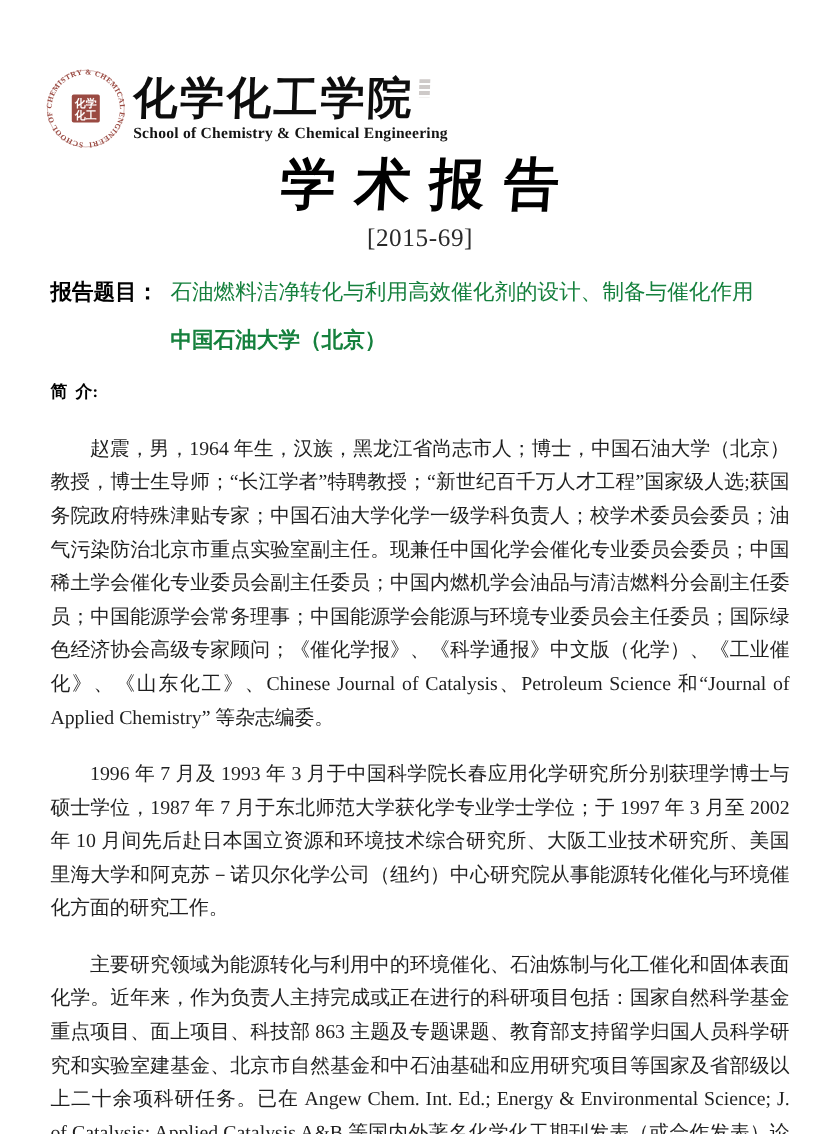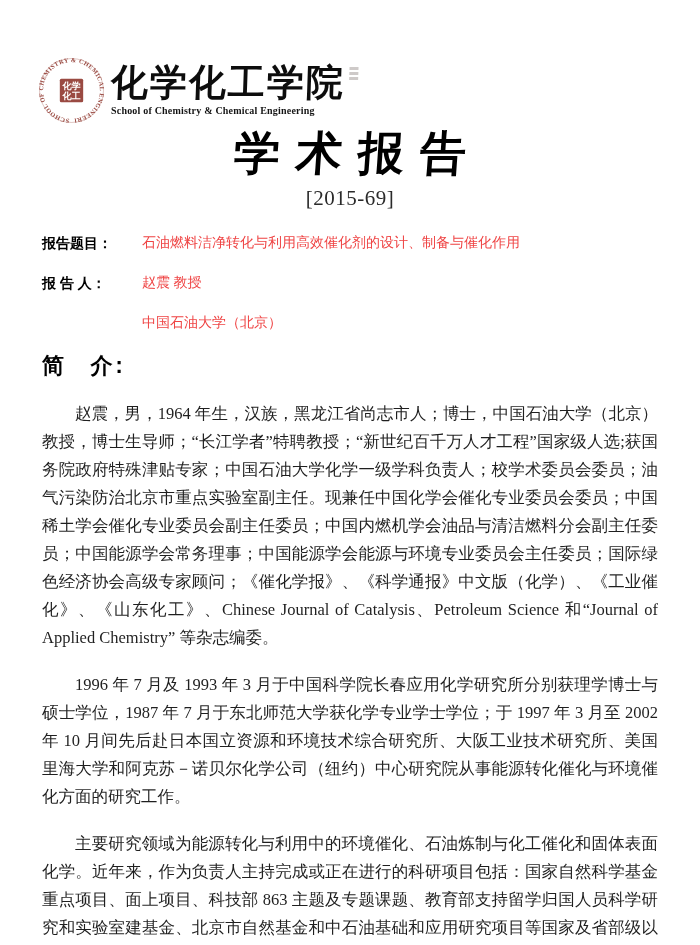--- a/index.html
+++ b/index.html
@@ -23,49 +23,49 @@
     letter-spacing:2px; transform:skewX(-2deg);
     white-space:nowrap;
   }
   .logo-mark {
     display:inline-block; width:9px; height:15px; margin-left:4px; vertical-align:super;
     background:repeating-linear-gradient(#b9b3b1 0 3px, #ffffff 3px 5px);
     opacity:.7;
   }
   .logo-en {
     font-family:"Liberation Serif","DejaVu Serif",serif;
-    font-weight:bold; font-size:10px; line-height:13px; color:#141414;
+    font-weight:bold; font-size:13px; line-height:13px; color:#141414;
     letter-spacing:.2px; margin-top:1px;
   }
   
   .title {
     margin-top:4px; text-align:center;
     font-family:"Liberation Serif","DejaVu Serif",serif;
     font-weight:900; font-size:46px; line-height:52px; color:#000;
     letter-spacing:16px; padding-left:16px;
     transform:skewX(-4deg);
   }
   .doc-no {
     margin-top:7px; text-align:center;
     font-size:21px; line-height:22px; color:#2a2a2a; letter-spacing:.5px;
   }
   
   .fields { margin:14px 42px 0 42px; }
-  .field-row { display:flex; line-height:40px; font-size:14px;align-items:flex-end; }
+  .field-row { display:flex; line-height:40px; font-size:18px;align-items:flex-end; }
   .field-label {
     flex:0 0 100px;
     font-family:"Liberation Sans","DejaVu Sans",sans-serif;
     font-weight:700; color:#000; white-space:pre;
   }
-  .field-value { color:#ef4444; }
-  .affiliation-row { padding-left:100px; }
+  .field-value { color:#15803d; }
+  .affiliation-row { padding-left:100px;font-weight:bold; }
   .intro-label {
     margin:12px 0 0 42px;
-    font-family:Liberation Mono, monospace;
-    font-weight:700; font-size:22px; line-height:26px; color:#000; white-space:pre;
+    font-family:Liberation Serif, serif;
+    font-weight:700; font-size:14px; line-height:26px; color:#000; white-space:pre;
   }
   
   .body-text { margin:8px 42px 0 42px; }
   .body-text p {
     font-size:16.5px; line-height:28px; color:#1f1f1f;
     text-align:justify; text-justify:inter-ideograph;
     text-indent:2em;
     margin-top:19px;
   }
 </style>
@@ -96,24 +96,20 @@
   </header>
 
   <h1 class="title">学术报告</h1>
   <div class="doc-no">[2015-69]</div>
 
   <div class="fields">
     <div class="field-row">
       <span class="field-label">报告题目：</span>
       <span class="field-value">石油燃料洁净转化与利用高效催化剂的设计、制备与催化作用</span>
     </div>
-    <div class="field-row">
-      <span class="field-label">报 告 人：</span>
-      <span class="field-value">赵震 教授</span>
-    </div>
     <div class="field-row affiliation-row">
       <span class="field-value">中国石油大学（北京）</span>
     </div>
   </div>
 
   <div class="intro-label">简  介:</div>
 
   <div class="body-text">
     <p>赵震，男，1964 年生，汉族，黑龙江省尚志市人；博士，中国石油大学（北京）教授，博士生导师；“长江学者”特聘教授；“新世纪百千万人才工程”国家级人选;获国务院政府特殊津贴专家；中国石油大学化学一级学科负责人；校学术委员会委员；油气污染防治北京市重点实验室副主任。现兼任中国化学会催化专业委员会委员；中国稀土学会催化专业委员会副主任委员；中国内燃机学会油品与清洁燃料分会副主任委员；中国能源学会常务理事；中国能源学会能源与环境专业委员会主任委员；国际绿色经济协会高级专家顾问；《催化学报》、《科学通报》中文版（化学）、《工业催化》、《山东化工》、Chinese Journal of Catalysis、Petroleum Science 和“Journal of Applied Chemistry” 等杂志编委。</p>
     <p>1996 年 7 月及 1993 年 3 月于中国科学院长春应用化学研究所分别获理学博士与硕士学位，1987 年 7 月于东北师范大学获化学专业学士学位；于 1997 年 3 月至 2002 年 10 月间先后赴日本国立资源和环境技术综合研究所、大阪工业技术研究所、美国里海大学和阿克苏－诺贝尔化学公司（纽约）中心研究院从事能源转化催化与环境催化方面的研究工作。</p>

